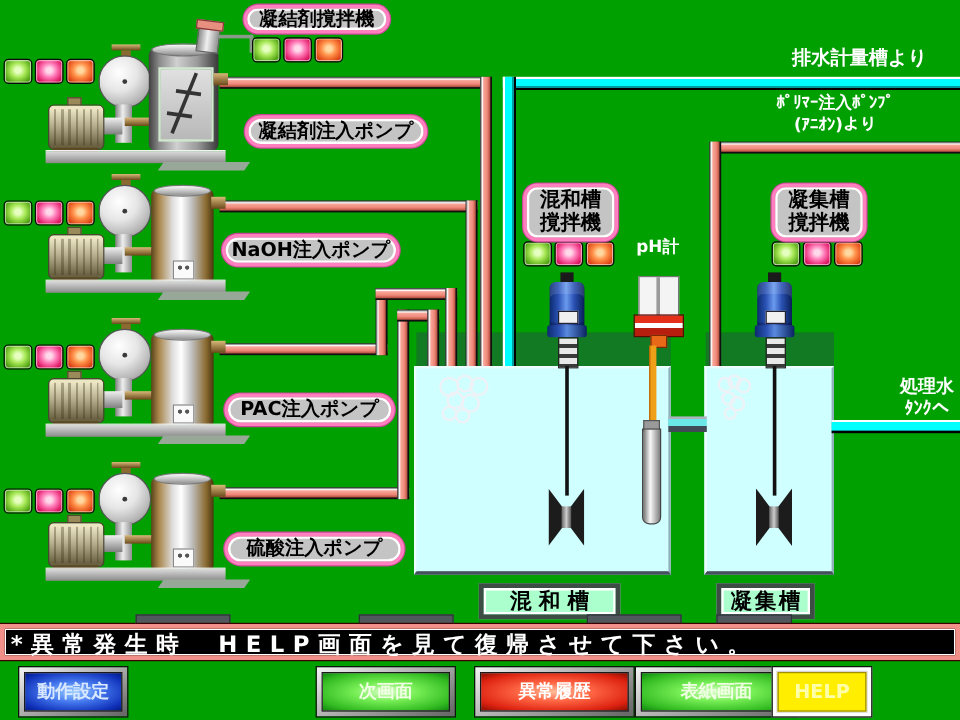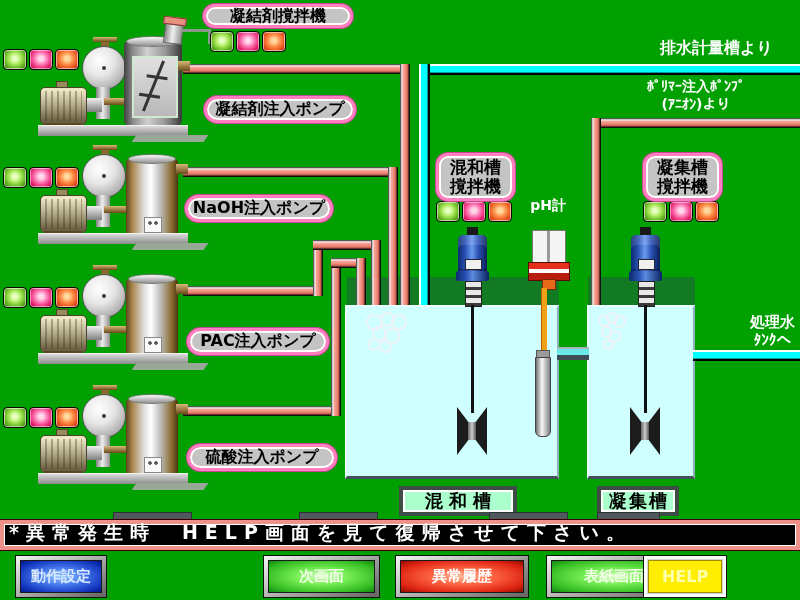--- a/index.html
+++ b/index.html
@@ -118,21 +118,21 @@
   .ph-cable{position:absolute;width:5px;background:#f0a018;border-left:1px solid #b86000;}
   .ph-cap{position:absolute;width:12px;height:8px;background:#9a9a9a;border:1px solid #555;}
   .ph-probe{position:absolute;width:14px;height:78px;border:1px solid #444;border-radius:0 0 6px 6px;
      background:linear-gradient(90deg,#707070,#f8f8f8 42%,#808080);}
 
   
   .graytab{background:#50585e;border:1px solid #2a3236;}
   .alert-bar{left:0;top:520px;width:800px;height:30px;background:#000;
      border:4px solid #f09088;box-sizing:border-box;
      box-shadow:inset 0 0 0 1px #ffffff,0 0 0 1px #3a0000;
-     display:flex;align-items:flex-end;padding-left:5px;}
+     display:flex;align-items:flex-start;padding-left:5px;}
   .alert-bar span{color:#fff;font-size:19px;font-weight:bold;letter-spacing:7px;white-space:nowrap;}
   .btn{position:absolute;top:555px;height:43px;box-sizing:border-box;padding:4px;
      border:1px solid #111;background:linear-gradient(155deg,#f4f4f4,#c0c0c0 35%,#6a6a6a 95%);cursor:pointer;}
   .btn-face{width:100%;height:100%;border:1px solid #1a1a1a;box-sizing:border-box;
      display:flex;align-items:center;justify-content:center;
      font-size:15px;font-weight:bold;white-space:nowrap;}
   .f-blue{background:radial-gradient(ellipse at 50% 50%,#99ccff 0%,#4477ee 40%,#1133bb 80%,#001a88);color:#d8e8ff;}
   .f-green{background:radial-gradient(ellipse at 50% 50%,#ddffcc 0%,#77ee55 35%,#33bb22 78%,#118811);color:#eeffe2;}
   .f-red{background:radial-gradient(ellipse at 50% 50%,#ffbb99 0%,#ff6644 35%,#dd2211 78%,#8a0e00);color:#ffffff;}
   .btn-help{background:#d4d4d4;box-shadow:inset 0 0 0 3px #ffffff;}
@@ -291,21 +291,21 @@
     <div class="lamp lg"></div>
     <div class="lamp lp"></div>
     <div class="lamp lo"></div>
   </div>
   <div class="abs lamps" style="left:643px;top:201px;">
     <div class="lamp lg"></div>
     <div class="lamp lp"></div>
     <div class="lamp lo"></div>
   </div>
 
-  <div class="abs pill" style="left:203px;top:4px;width:150px;height:24px;">
+  <div class="abs pill" style="left:203px;top:4px;width:122px;height:24px;">
       <span>凝結剤撹拌機</span>
     </div>
   <div class="abs pill" style="left:185px;top:195px;width:148px;height:27px;">
       <span>NaOH注入ポンプ</span>
     </div>
   <div class="abs pill" style="left:204px;top:96px;width:152px;height:27px;">
       <span>凝結剤注入ポンプ</span>
     </div>
   <div class="abs pill" style="left:187px;top:328px;width:142px;height:27px;">
       <span>PAC注入ポンプ</span>
@@ -380,20 +380,20 @@
 
   <div class="btn" style="left:15px;width:92px;">
     <div class="btn-face f-blue">動作設定</div>
   </div>
   <div class="btn" style="left:263px;width:117px;">
     <div class="btn-face f-green">次画面</div>
   </div>
   <div class="btn" style="left:395px;width:134px;">
     <div class="btn-face f-red">異常履歴</div>
   </div>
-  <div class="btn" style="left:546px;width:136px;">
+  <div class="btn" style="left:529px;width:136px;">
     <div class="btn-face f-green">表紙画面</div>
   </div>
   <div class="btn btn-help" style="left:643px;width:84px;">
     <div class="btn-face f-yellow">HELP</div>
   </div>
 
 </div>
 
 </body></html>

